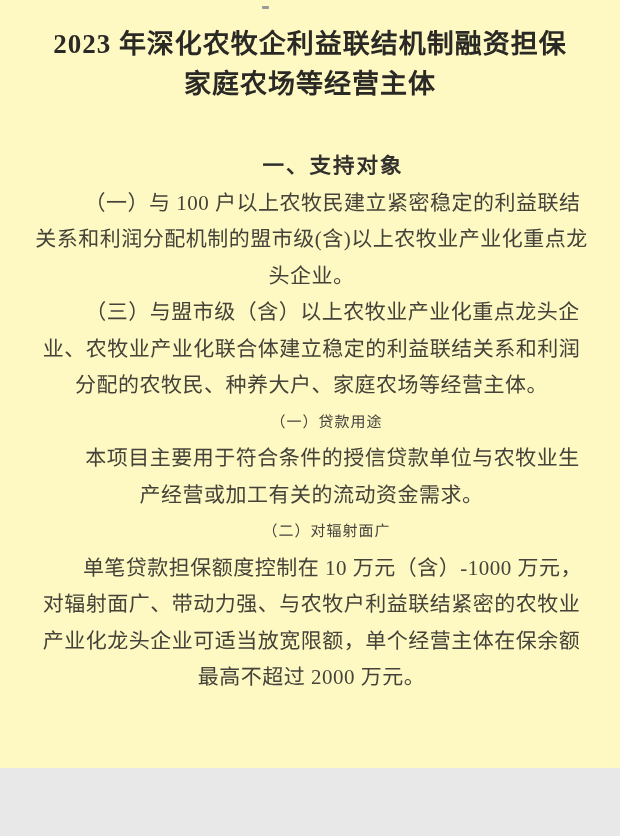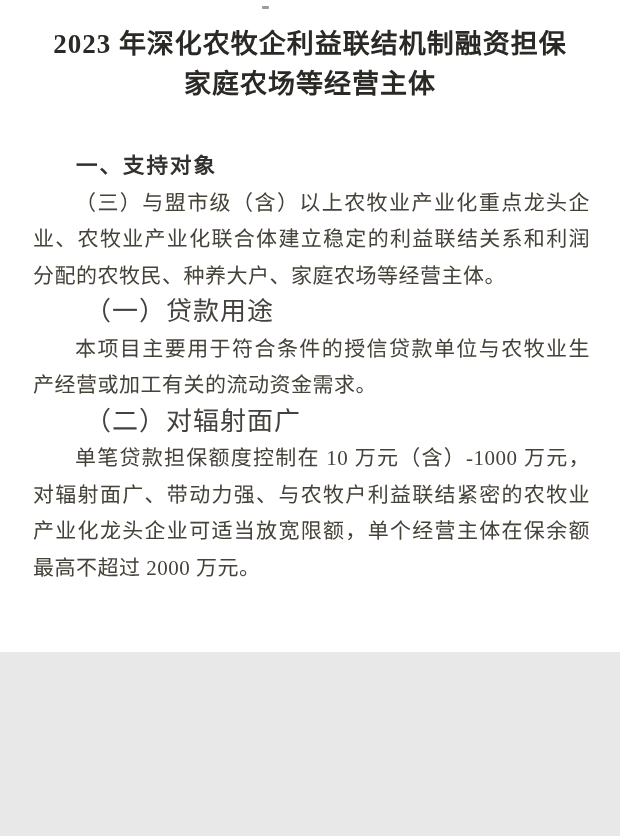--- a/index.html
+++ b/index.html
@@ -3,23 +3,23 @@
 <meta charset="utf-8">
 <style>
   html, body {
     margin: 0;
     padding: 0;
     background: #e8e8e8;
   }
   .page {
     position: relative;
     width: 620px;
-    height: 652px;
+    height: 768px;
     margin: 0 auto;
-    background: #ffffff;
+    background: #fef9c3;
     overflow: hidden;
     font-family: "Liberation Serif", "DejaVu Serif", serif;
     color: #44413c;
   }
   .scan-artifact {
     position: absolute;
     top: 6px;
     left: 262px;
     width: 7px;
     height: 3px;
@@ -41,32 +41,33 @@
   .content {
     margin: 44px 30px 0 33px;
     font-size: 21px;
     line-height: 36.5px;
   }
   .content p,
   .content h2,
   .content h3 {
     margin: 0;
     padding: 0;
+    text-align: center;
   }
   .section-heading {
     font-family: "Liberation Sans", "DejaVu Sans", sans-serif;
     font-size: 21.5px;
     font-weight: bold;
     letter-spacing: 2px;
     text-indent: 2em;
     color: #33312d;
     line-height: 36.5px;
   }
   .sub-heading {
-    font-size: 26px;
+    font-size: 15px;
     font-weight: normal;
     text-indent: 2em;
     letter-spacing: 1px;
     color: #45423d;
     line-height: 36.5px;
   }
   .para {
     text-indent: 2em;
     text-align: justify;
     text-justify: inter-ideograph;
@@ -94,20 +95,21 @@
 
   <h1 class="doc-title">
     <span class="title-line">2023 年深化农牧企利益联结机制融资担保</span>
     <span class="title-line">家庭农场等经营主体</span>
   </h1>
 
   <div class="content">
 
     <h2 class="section-heading">一、支持对象</h2>
 
+    <p class="para">（一）与 100 户以上农牧民建立紧密稳定的利益联结关系和利润分配机制的盟市级(含)以上农牧业产业化重点龙头企业。</p>
     <p class="para">（三）与盟市级（含）以上农牧业产业化重点龙头企业、农牧业产业化联合体建立稳定的利益联结关系和利润分配的农牧民、种养大户、家庭农场等经营主体。</p>
 
 
     <h3 class="sub-heading">（一）贷款用途</h3>
     <p class="para">本项目主要用于符合条件的授信贷款单位与农牧业生产经营或加工有关的流动资金需求。</p>
 
     <h3 class="sub-heading">（二）对辐射面广</h3>
     <p class="para">单笔贷款担保额度控制在 10 万元（含）-1000 万元，对辐射面广、带动力强、与农牧户利益联结紧密的农牧业产业化龙头企业可适当放宽限额，单个经营主体在保余额最高不超过 2000 万元。</p>
 
   </div>

